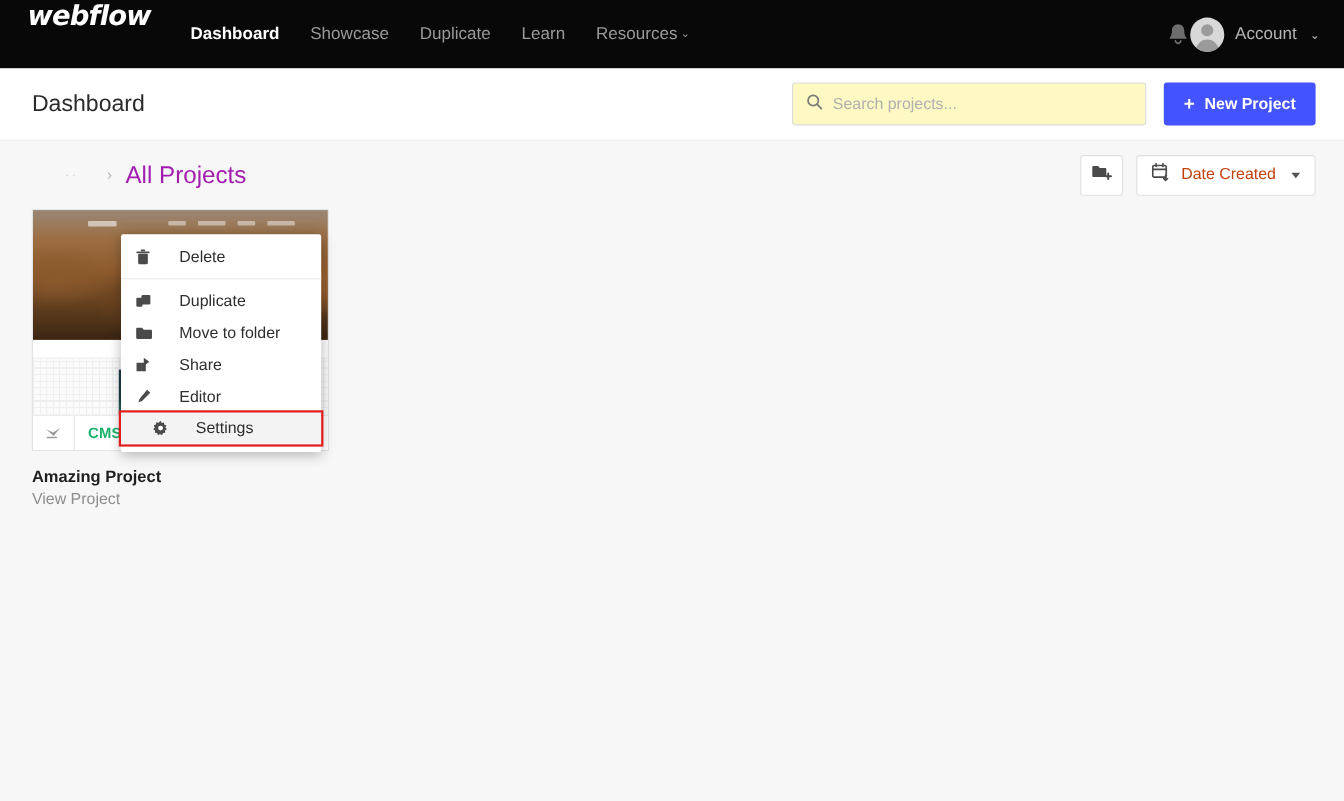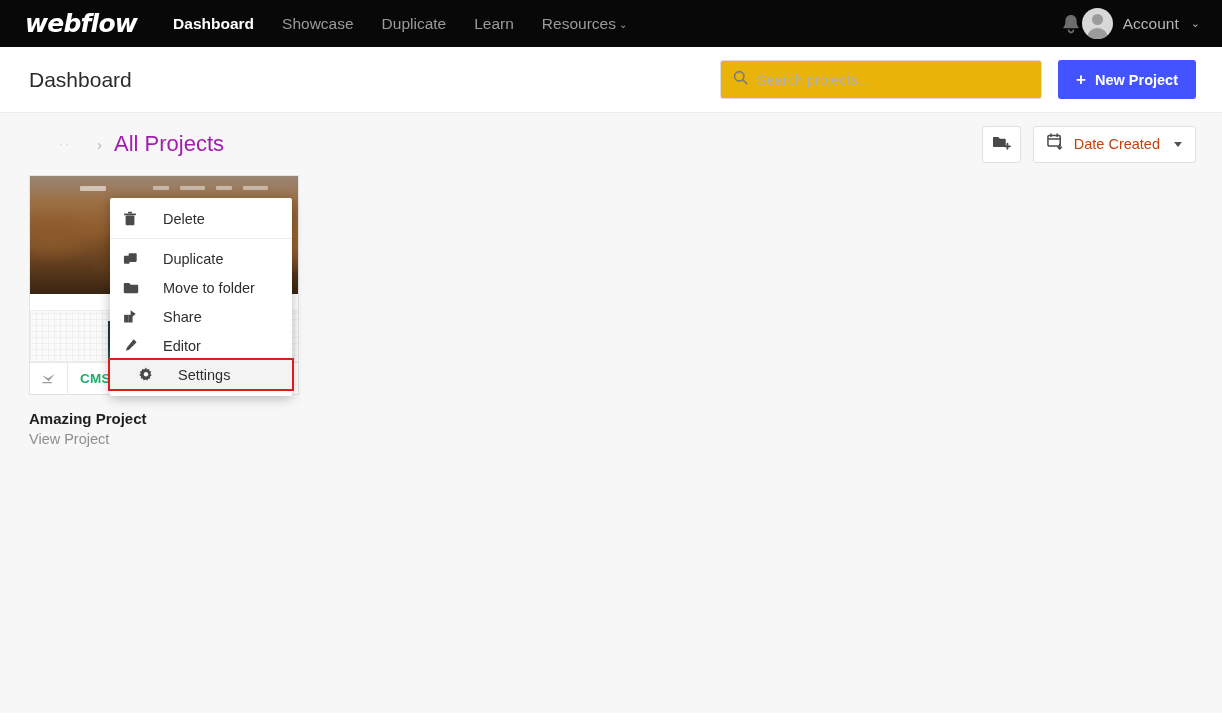--- a/index.html
+++ b/index.html
@@ -6,24 +6,23 @@
   html, body {
     width: 1222px; height: 728px;
     background: #ffffff;
     font-family: "Liberation Sans", sans-serif;
     -webkit-font-smoothing: antialiased;
     overflow: hidden;
   }
 
   
   .topnav {
-    height: 47px;
+    height: 62px;
     background: #080808;
     display: flex;
-    align-items: center;
     padding: 0 22px 0 25px;
     position: relative;
   }
   .brand {
     color: #ffffff;
     font-size: 25px;
     font-weight: 700;
     font-style: italic;
     letter-spacing: -0.8px;
     margin-right: 36px;
@@ -80,21 +79,21 @@
     display: flex;
     align-items: center;
     gap: 16px;
   }
   .searchbox {
     width: 322px; height: 39px;
     border: 1px solid #dcdcdc;
     border-radius: 3px;
     display: flex; align-items: center;
     padding: 0 12px;
-    background: #eab308;
+    background: #fef9c3;
   }
   .searchbox svg { flex: none; margin-right: 9px; }
   .searchbox input {
     border: none; outline: none;
     font-size: 14.5px;
     font-family: "Liberation Sans", sans-serif;
     color: #333; width: 100%;
     background: transparent;
   }
   .searchbox input::placeholder { color: #b0b0b0; }

